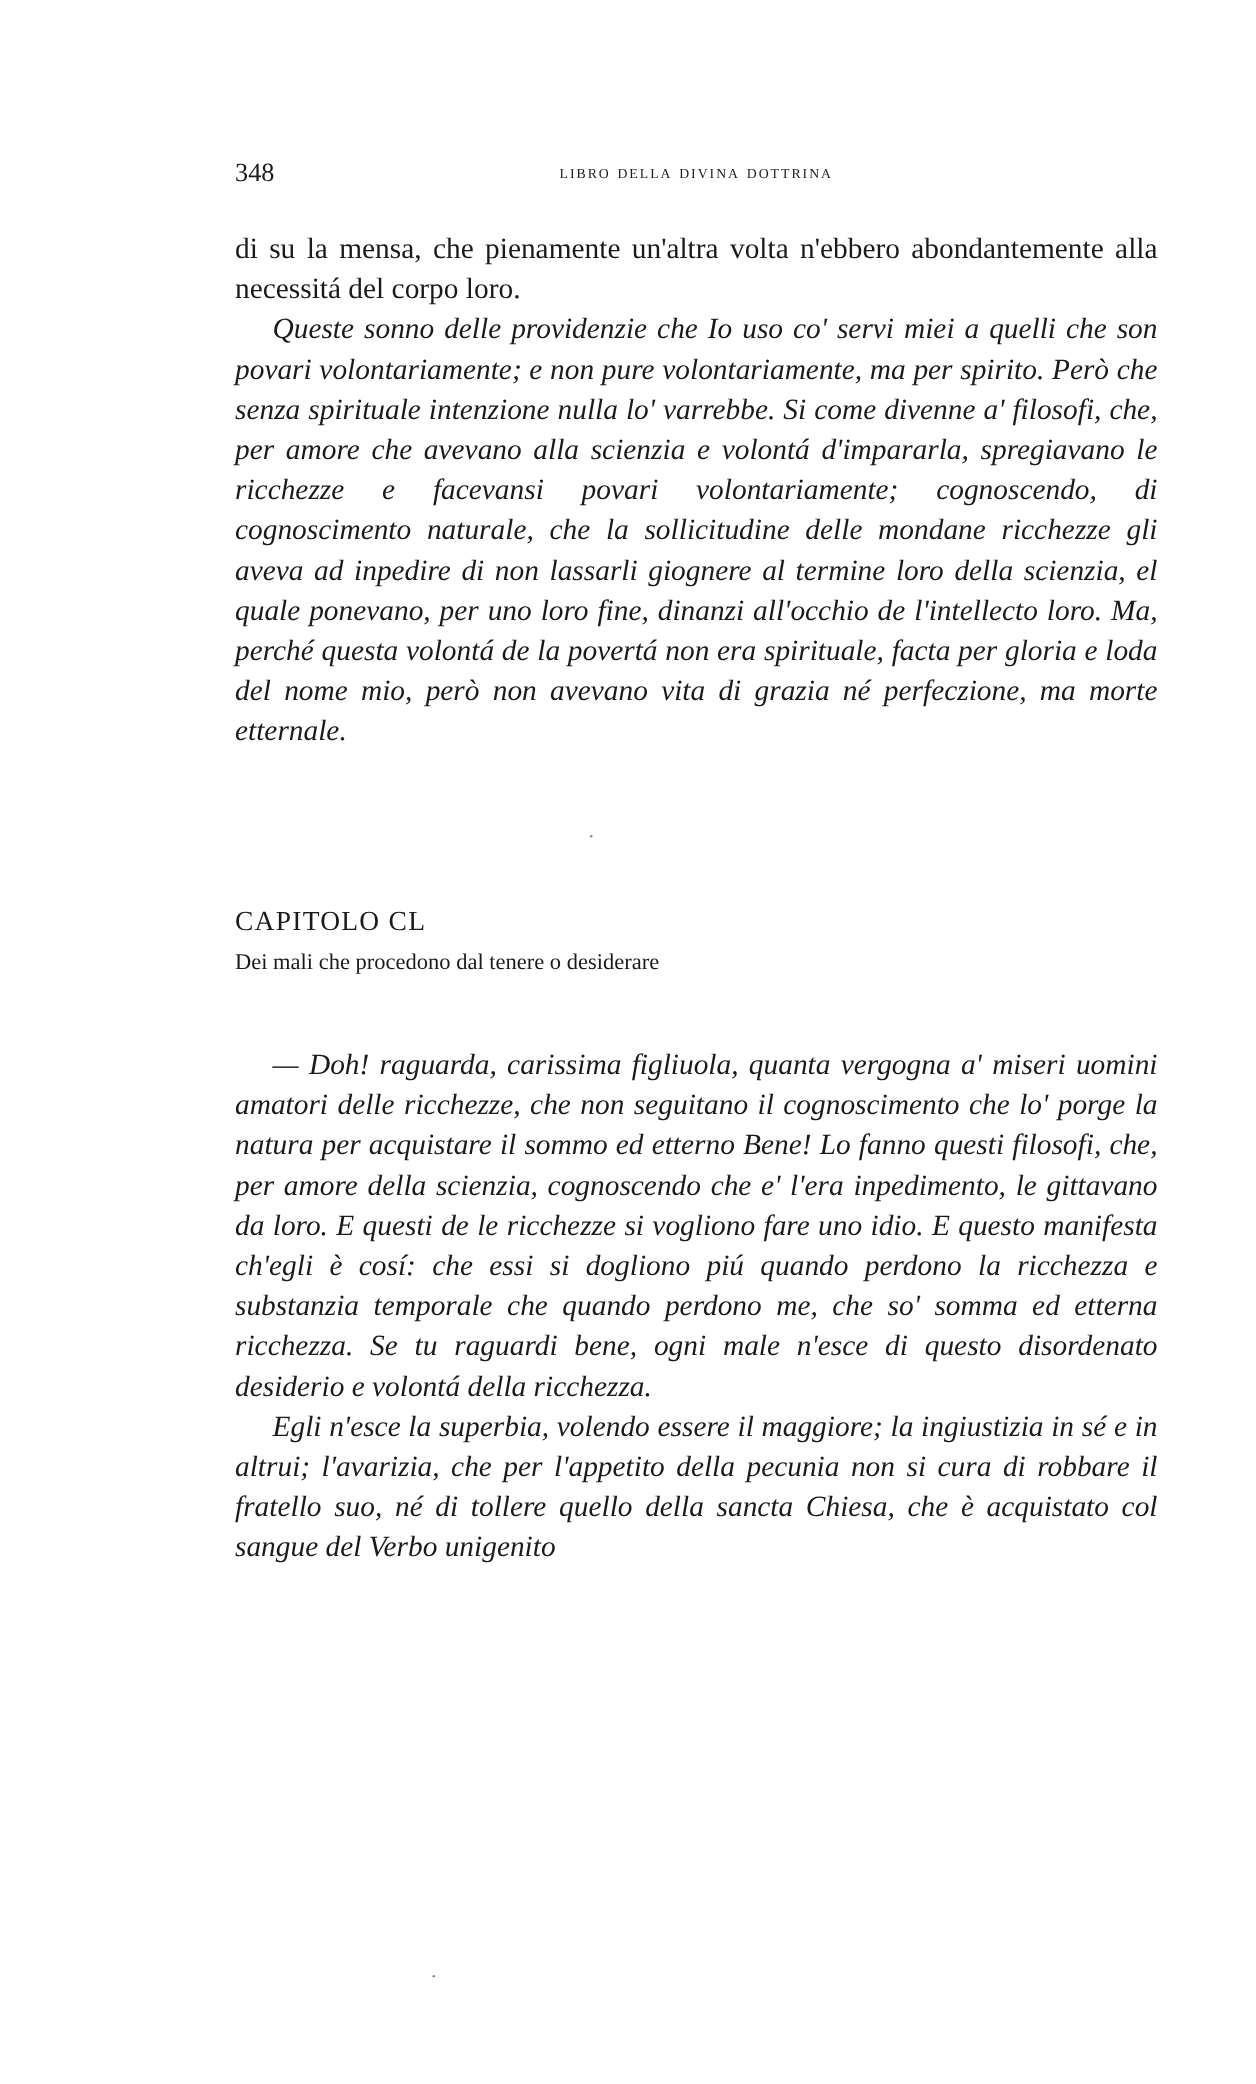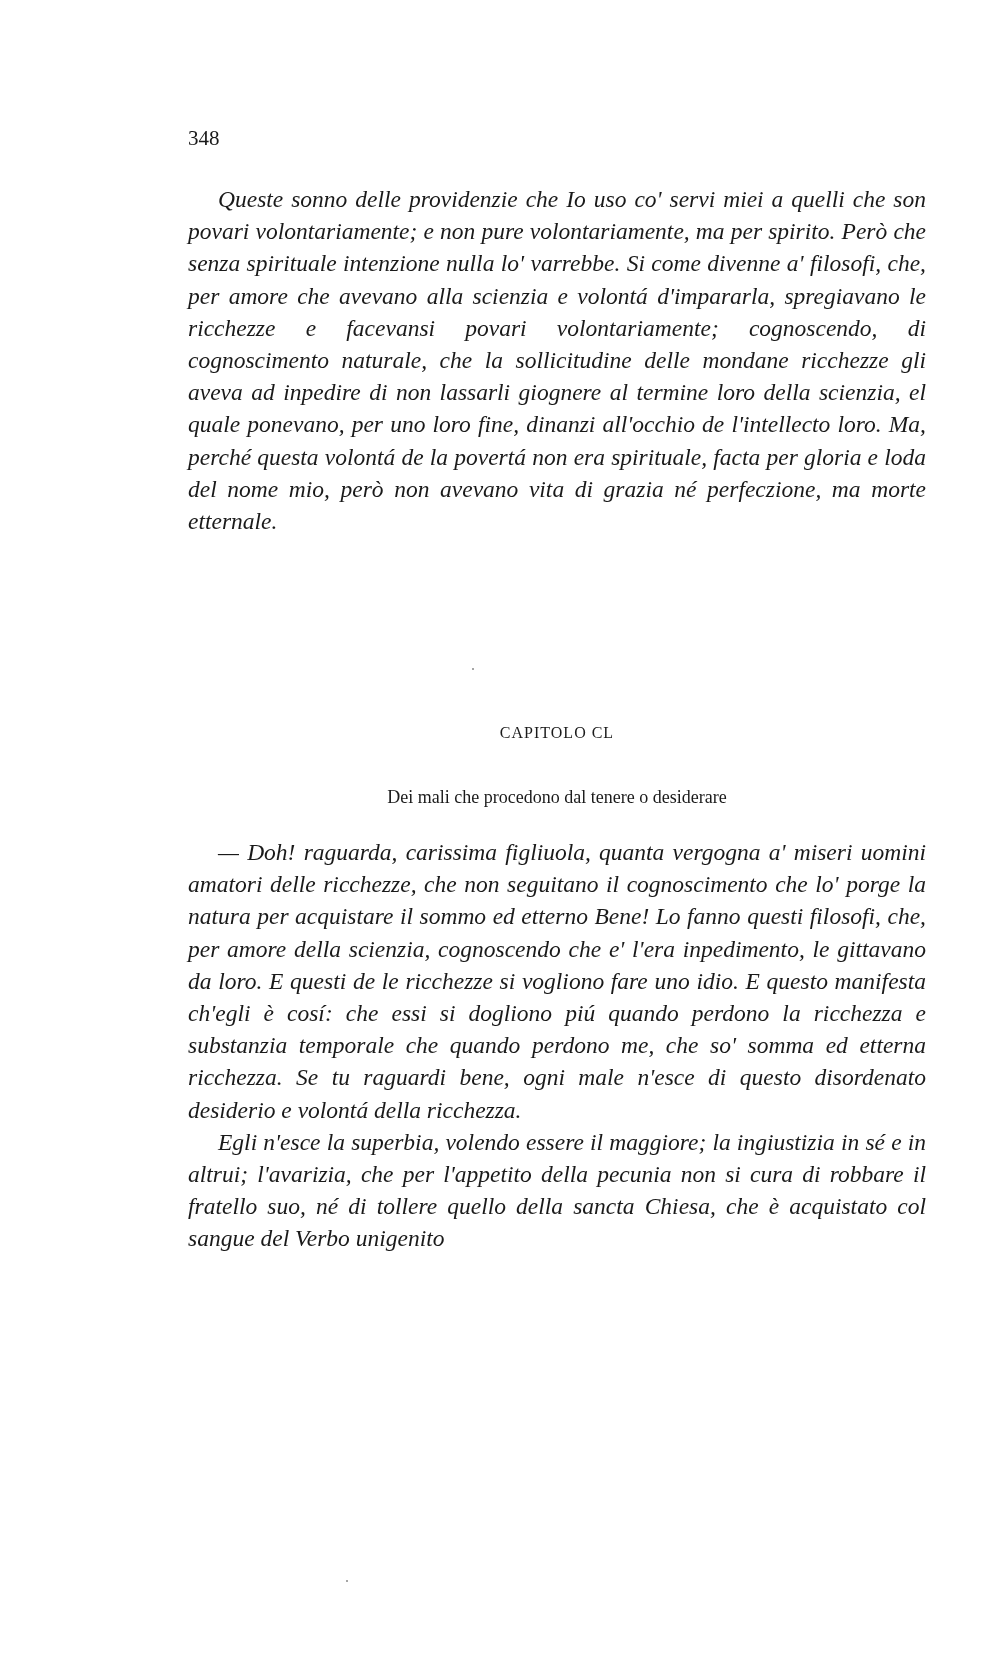--- a/index.html
+++ b/index.html
@@ -10,36 +10,38 @@
   .page-number { position: absolute; left: 0; top: 0; font-size: 21px; }
   .running-title { position: absolute; left: 0; width: 738px; top: 4px; text-align: center;
                    font-size: 15px; letter-spacing: 1.6px; font-variant: small-caps; text-transform: lowercase; }
   .body-block { position: absolute; left: 188px; width: 738px; font-size: 23.5px; line-height: 32.2px;
                 text-align: justify; }
   .body-block p { margin: 0; }
   .body-block p.indent { text-indent: 30px; font-style: italic; }
   .body-block p.noindent { text-indent: 0; }
   .block-1 { top: 183px; }
   .block-2 { top: 836px; }
-  .chapter-title { position: absolute; top: 724px; left: 188px; width: 738px; text-align: center;
-                   font-size: 16px; letter-spacing: 1px; }
-  .chapter-subtitle { position: absolute; top: 784px; left: 188px; width: 738px; text-align: center;
+  .chapter-title { position: absolute; top: 724px; left: 188px; width: 738px; text-align: left;
+                   font-size: 22px; letter-spacing: 1px; }
+  .chapter-subtitle { position: absolute; top: 756px; left: 188px; width: 738px; text-align: left;
                       font-size: 18px; line-height: 26px; }
   .speck { position: absolute; width: 2px; height: 2px; background: #888; border-radius: 1px; }
 </style>
 </head>
 <body>
 
 <div class="page">
 
   <div class="running-head">
     <span class="page-number">348</span>
+    <span class="running-title">LIBRO DELLA DIVINA DOTTRINA</span>
   </div>
 
   <div class="body-block block-1">
+    <p class="noindent">di su la mensa, che pienamente un'altra volta n'ebbero abondantemente alla necessitá del corpo loro.</p>
     <p class="indent">Queste sonno delle providenzie che Io uso co' servi miei a quelli che son povari volontariamente; e non pure volontariamente, ma per spirito. Però che senza spirituale intenzione nulla lo' varrebbe. Si come divenne a' filosofi, che, per amore che avevano alla scienzia e volontá d'impararla, spregiavano le ricchezze e facevansi povari volontariamente; cognoscendo, di cognoscimento naturale, che la sollicitudine delle mondane ricchezze gli aveva ad inpedire di non lassarli giognere al termine loro della scienzia, el quale ponevano, per uno loro fine, dinanzi all'occhio de l'intellecto loro. Ma, perché questa volontá de la povertá non era spirituale, facta per gloria e loda del nome mio, però non avevano vita di grazia né perfeczione, ma morte etternale.</p>
   </div>
 
   <div class="speck" style="left:472px; top:668px;"></div>
 
   <div class="chapter-title">CAPITOLO CL</div>
 
   <div class="chapter-subtitle">
     <div>Dei mali che procedono dal tenere o desiderare</div>
   </div>

